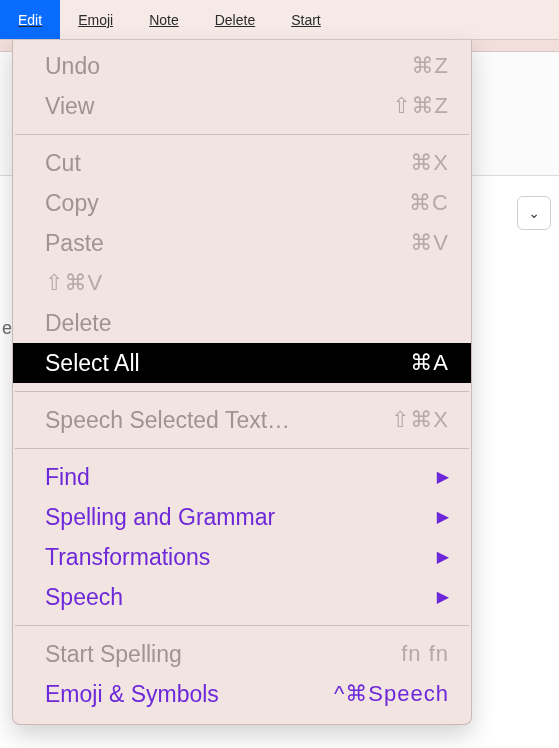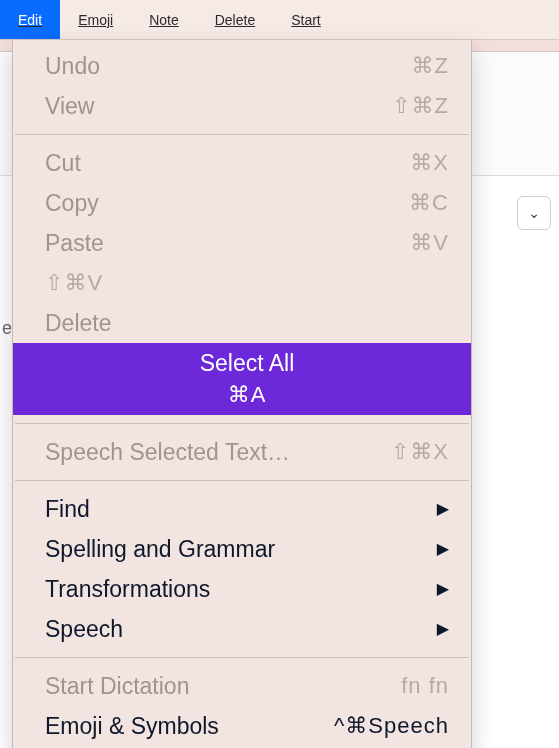--- a/index.html
+++ b/index.html
@@ -45,31 +45,30 @@
     border-bottom-right-radius: 8px;
     padding: 6px 0 10px 0;
   }
   .menu-item {
     display: flex;
     align-items: center;
     justify-content: space-between;
     padding: 4px 22px 4px 32px;
     font-size: 23px;
     line-height: 32px;
-    color: #0f172a;
+    color: #6d28d9;
     cursor: default;
   }
   .menu-item.disabled {
     color: #9f9490;
     gap: 48px;
   }
   .menu-item.highlight {
-    background: #6d28d9;
+    background: #000000;
     color: #ffffff;
-    flex-direction: column;
   }
   .menu-item .label { flex: 1; white-space: nowrap; }
   .menu-item .shortcut {
     font-size: 22px;
     letter-spacing: 1px;
     white-space: nowrap;
   }
   .menu-item.disabled .shortcut { color: #b3a9a5; }
   .menu-item.highlight .shortcut { color: #ffffff; }
   .menu-item .submenu-arrow {
@@ -211,20 +210,20 @@
     <div class="menu-item">
       <span class="label">Transformations</span>
       <span class="submenu-arrow">▶</span>
     </div>
     <div class="menu-item">
       <span class="label">Speech</span>
       <span class="submenu-arrow">▶</span>
     </div>
     <div class="separator"></div>
     <div class="menu-item disabled">
-      <span class="label">Start Dictation</span>
+      <span class="label">Start Spelling</span>
       <span class="shortcut">fn fn</span>
     </div>
     <div class="menu-item">
       <span class="label">Emoji &amp; Symbols</span>
       <span class="shortcut">^⌘Speech</span>
     </div>
   </div>
 
 </body></html>

